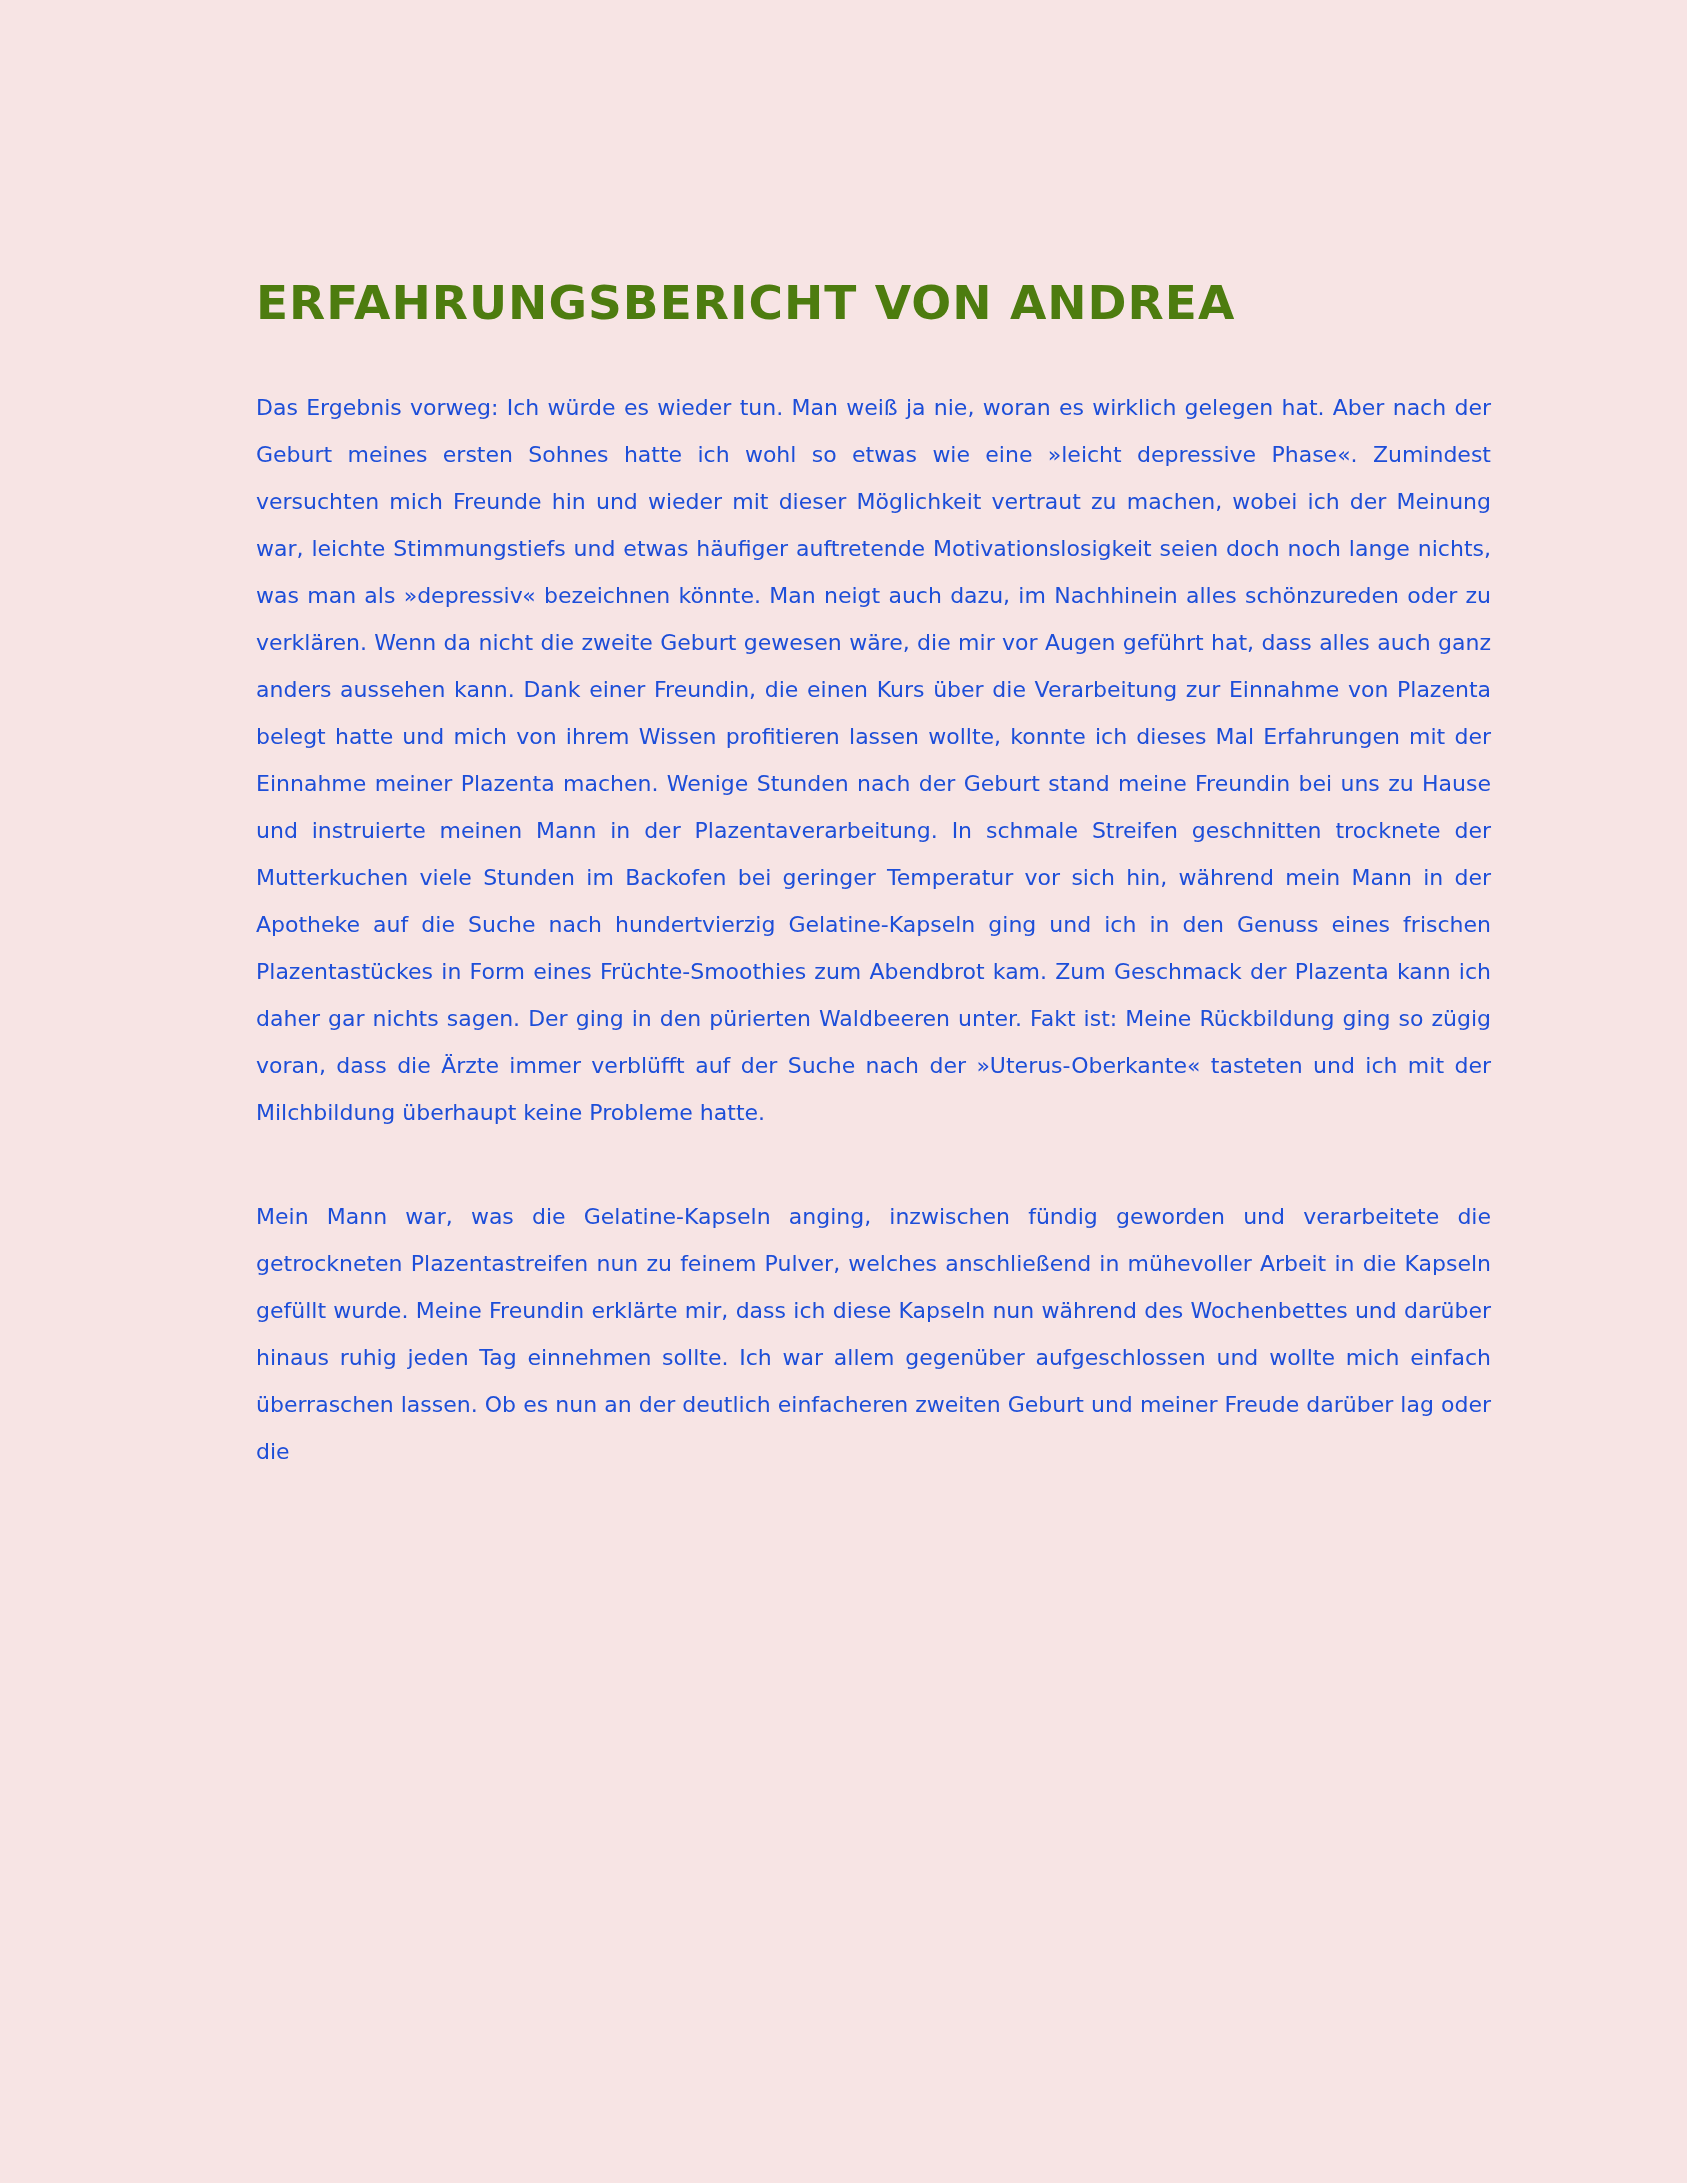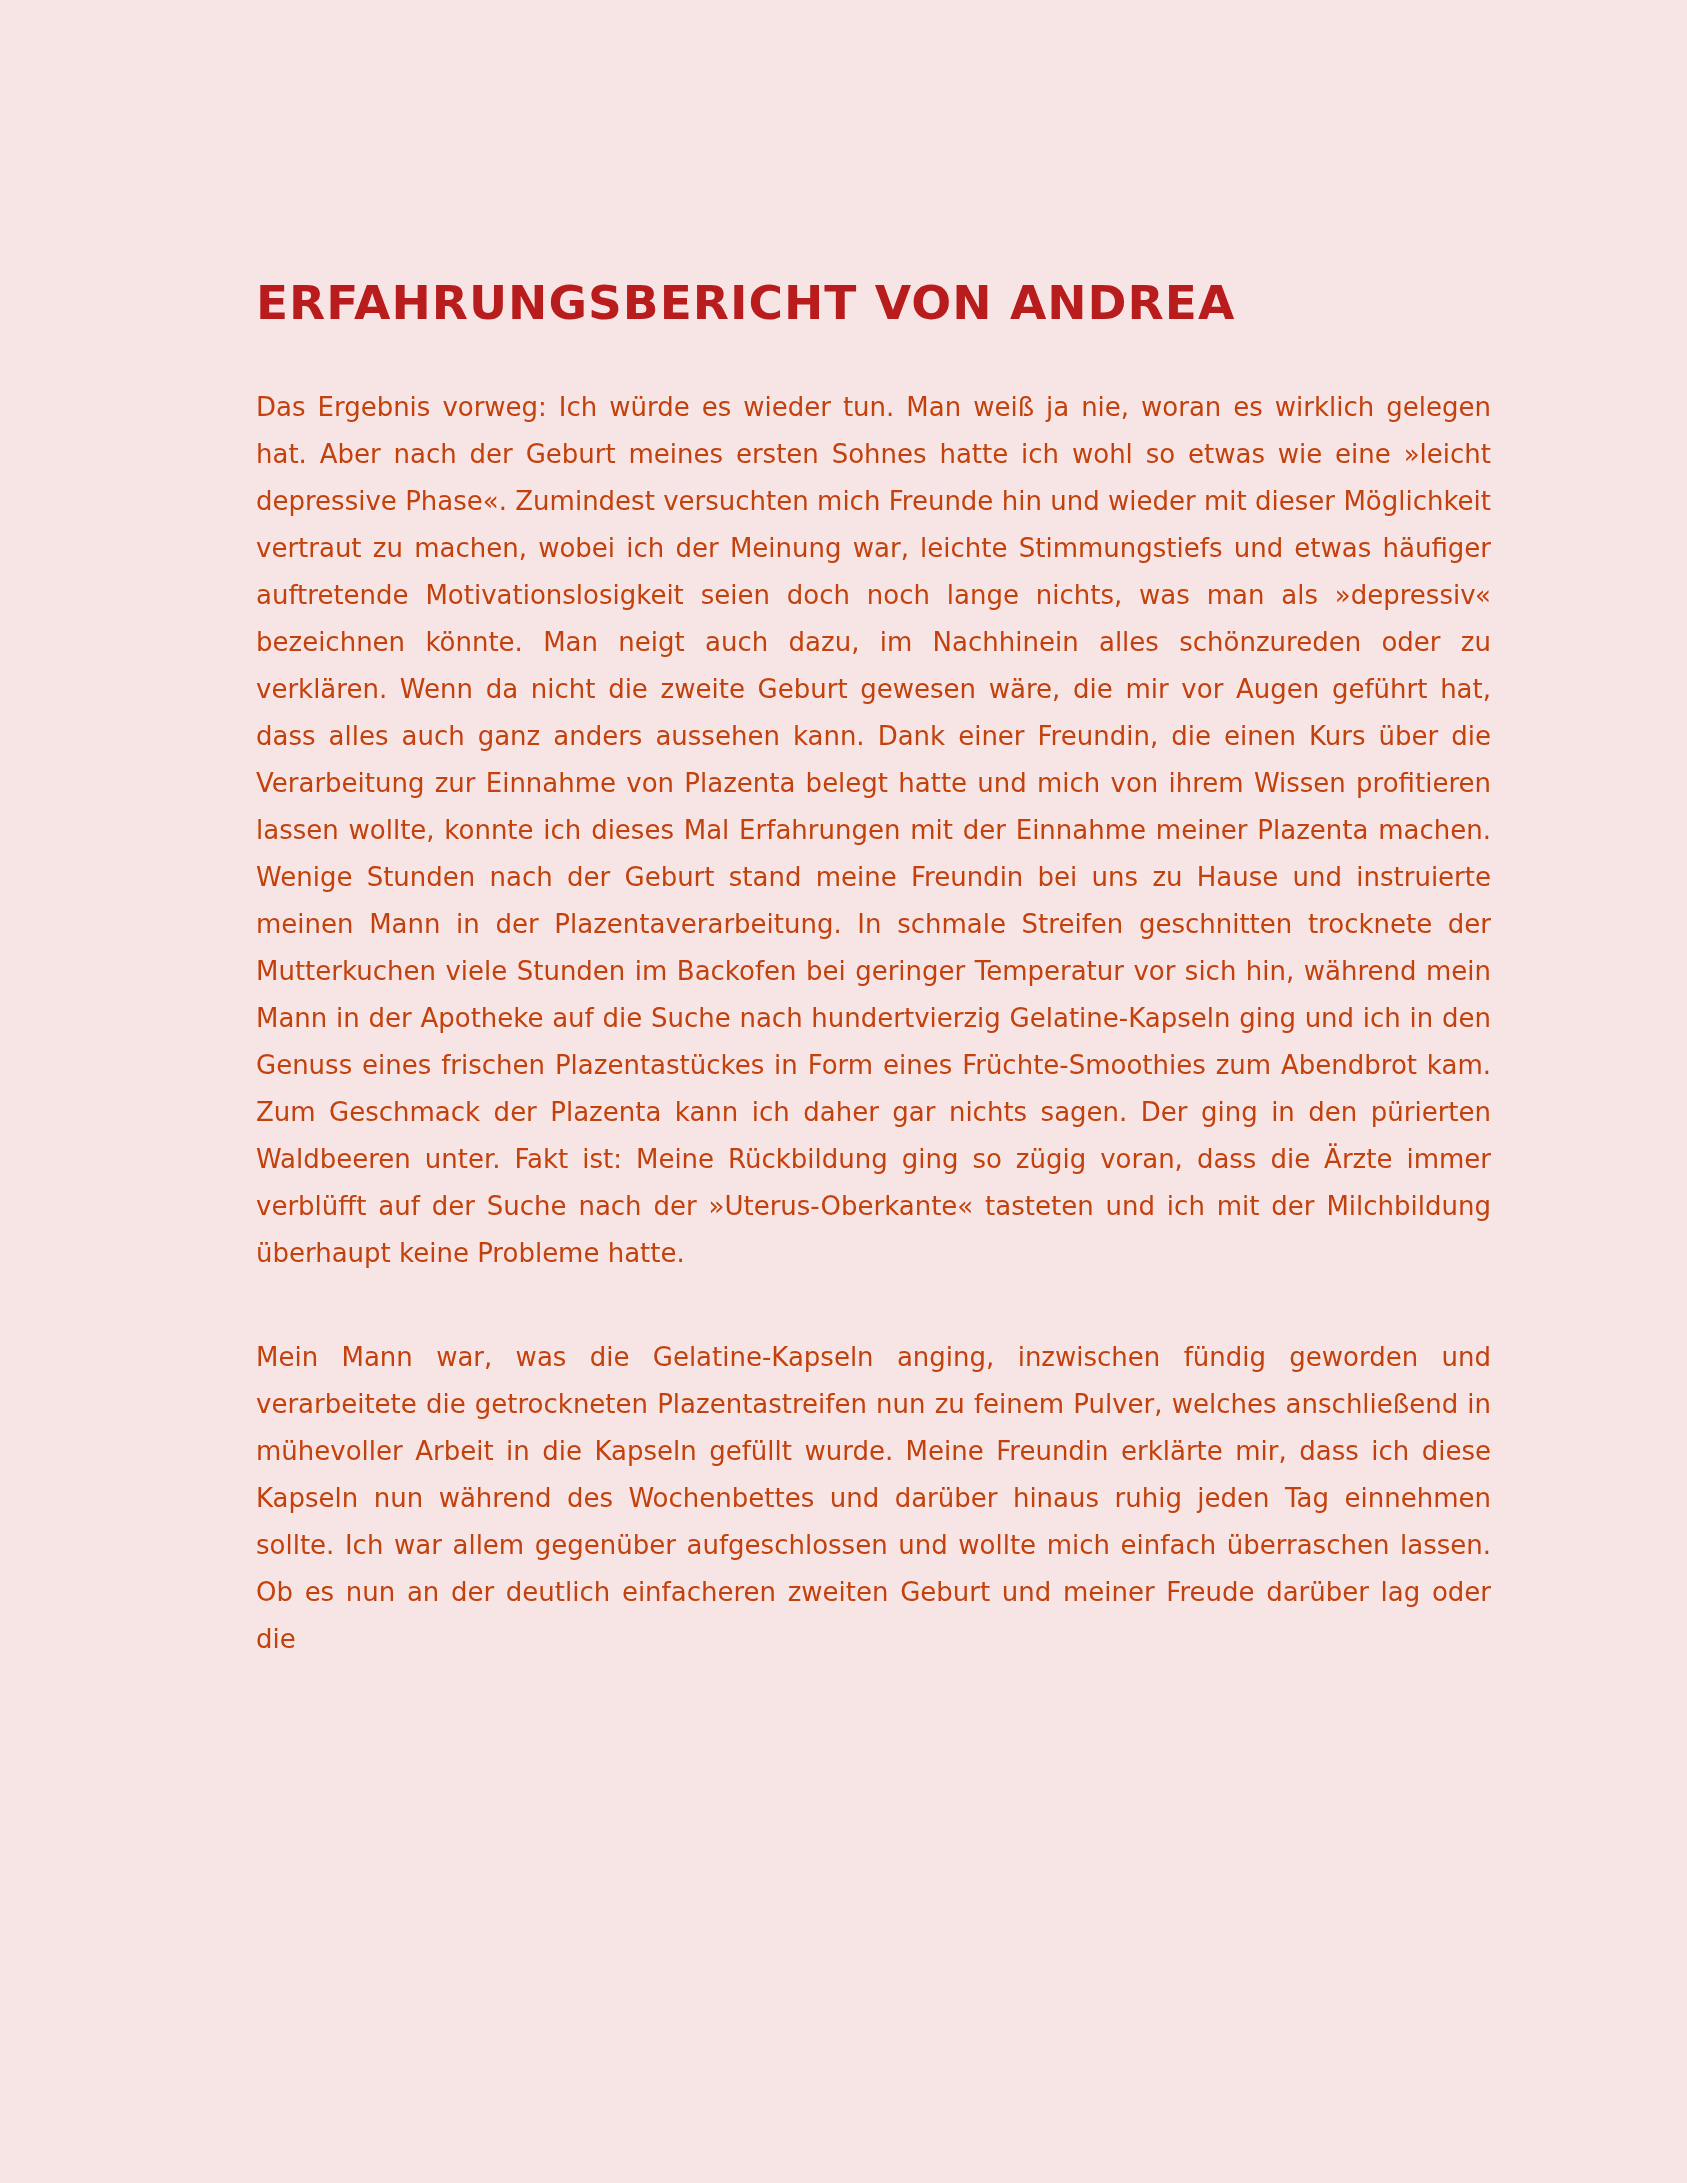--- a/index.html
+++ b/index.html
@@ -21,33 +21,33 @@
     background: #f7e4e4;
     overflow: hidden;
   }
   .content {
     position: absolute;
     left: 256px;
     top: 277px;
     width: 1235px;
   }
   .page-title {
-    color: #b91c1c;
+    color: #4d7c0f;
     font-family: "DejaVu Sans", sans-serif;
     font-size: 47px;
     font-weight: bold;
     letter-spacing: 1px;
     line-height: 1.1;
     margin: 0 0 55px 0;
     white-space: nowrap;
   }
   .para {
-    color: #c2410c;
+    color: #1d4ed8;
     font-family: "DejaVu Sans", sans-serif;
-    font-size: 26px;
+    font-size: 22px;
     line-height: 47px;
     text-align: justify;
     text-justify: inter-word;
     margin: 0;
     hyphens: manual;
   }
   .para + .para {
     margin-top: 57px;
   }
 </style>

